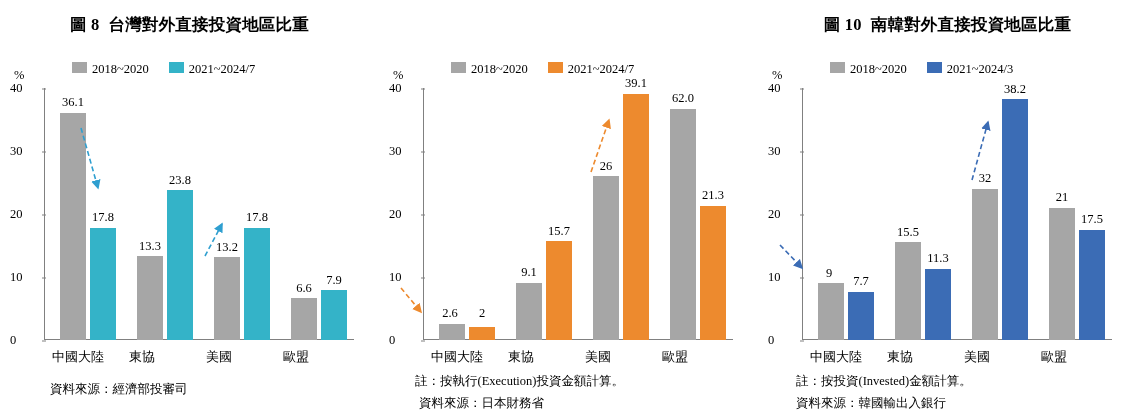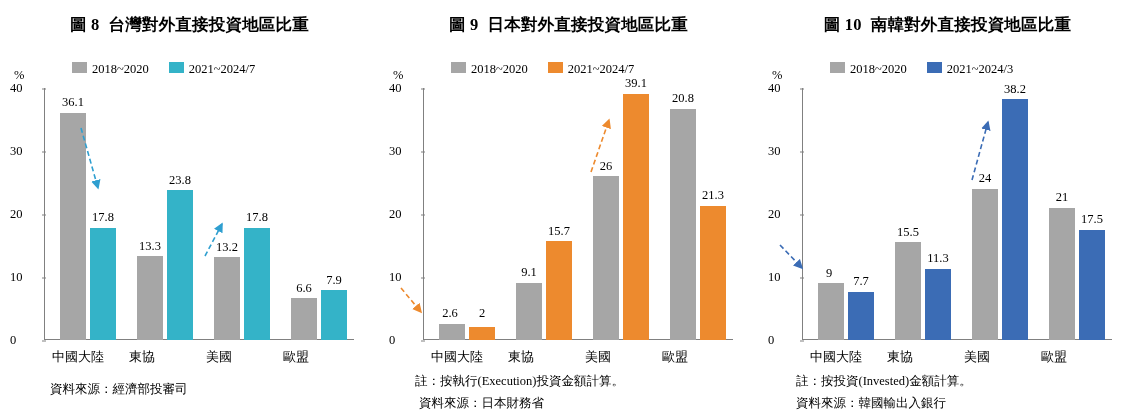--- a/index.html
+++ b/index.html
@@ -217,23 +217,20 @@
           <path d="M0,0 L6,3 L0,6 z" fill="#2f9fd0"></path>
         </marker>
       </defs>
       <line x1="81" y1="128" x2="98" y2="188" stroke="#2f9fd0" stroke-width="1.6" stroke-dasharray="5,3" marker-end="url(#ah1)"></line>
       <line x1="205" y1="256" x2="222" y2="224" stroke="#2f9fd0" stroke-width="1.6" stroke-dasharray="5,3" marker-end="url(#ah1)"></line>
     </svg>
     <div class="notes" style="top:380px">資料來源：經濟部投審司</div>
   </div>
 
   <div class="panel panel-2">
-    <div class="title">
-      <span class="fignum">圖 9</span><span>日本對外直接投資地區比重</span>
-    </div>
     <div class="axis-unit">%</div>
     <div class="legend">
       <div class="item">
         <span class="swatch" style="background:#a6a6a6"></span>
         <span>2018~2020</span>
       </div>
       <div class="item">
         <span class="swatch" style="background:#ed8a2e"></span>
         <span>2021~2024/7</span>
       </div>
@@ -264,21 +261,21 @@
       <div class="group" style="left:162px;width:72px">
         <div class="bar left" style="height:163.8px;background:#a6a6a6"></div>
         <div class="bar right" style="height:246.3px;background:#ed8a2e"></div>
         <div class="vlabel" style="left:21px;bottom:166px">26</div>
         <div class="vlabel" style="left:51px;bottom:249px">39.1</div>
         <div class="cat-label">美國</div>
       </div>
       <div class="group" style="left:239px;width:72px">
         <div class="bar left" style="height:231.2px;background:#a6a6a6"></div>
         <div class="bar right" style="height:134.2px;background:#ed8a2e"></div>
-        <div class="vlabel" style="left:21px;bottom:234px">20.8</div>
+        <div class="vlabel" style="left:21px;bottom:234px">62.0</div>
         <div class="vlabel" style="left:51px;bottom:137px">21.3</div>
         <div class="cat-label">歐盟</div>
       </div>
     </div>
     <svg class="arrow-svg">
       <defs>
         <marker id="ah2" markerWidth="7" markerHeight="7" refX="5" refY="3" orient="auto">
           <path d="M0,0 L6,3 L0,6 z" fill="#ed8a2e"></path>
         </marker>
       </defs>
@@ -323,21 +320,21 @@
       <div class="group" style="left:85px;width:72px">
         <div class="bar left" style="height:97.7px;background:#a6a6a6"></div>
         <div class="bar right" style="height:71.2px;background:#3b6cb5"></div>
         <div class="vlabel" style="left:21px;bottom:100px">15.5</div>
         <div class="vlabel" style="left:51px;bottom:74px">11.3</div>
         <div class="cat-label">東協</div>
       </div>
       <div class="group" style="left:162px;width:72px">
         <div class="bar left" style="height:151.2px;background:#a6a6a6"></div>
         <div class="bar right" style="height:240.7px;background:#3b6cb5"></div>
-        <div class="vlabel" style="left:21px;bottom:154px">24</div>
+        <div class="vlabel" style="left:21px;bottom:154px">32</div>
         <div class="vlabel" style="left:51px;bottom:243px">38.2</div>
         <div class="cat-label">美國</div>
       </div>
       <div class="group" style="left:239px;width:72px">
         <div class="bar left" style="height:132.3px;background:#a6a6a6"></div>
         <div class="bar right" style="height:110.3px;background:#3b6cb5"></div>
         <div class="vlabel" style="left:21px;bottom:135px">21</div>
         <div class="vlabel" style="left:51px;bottom:113px">17.5</div>
         <div class="cat-label">歐盟</div>
       </div>

